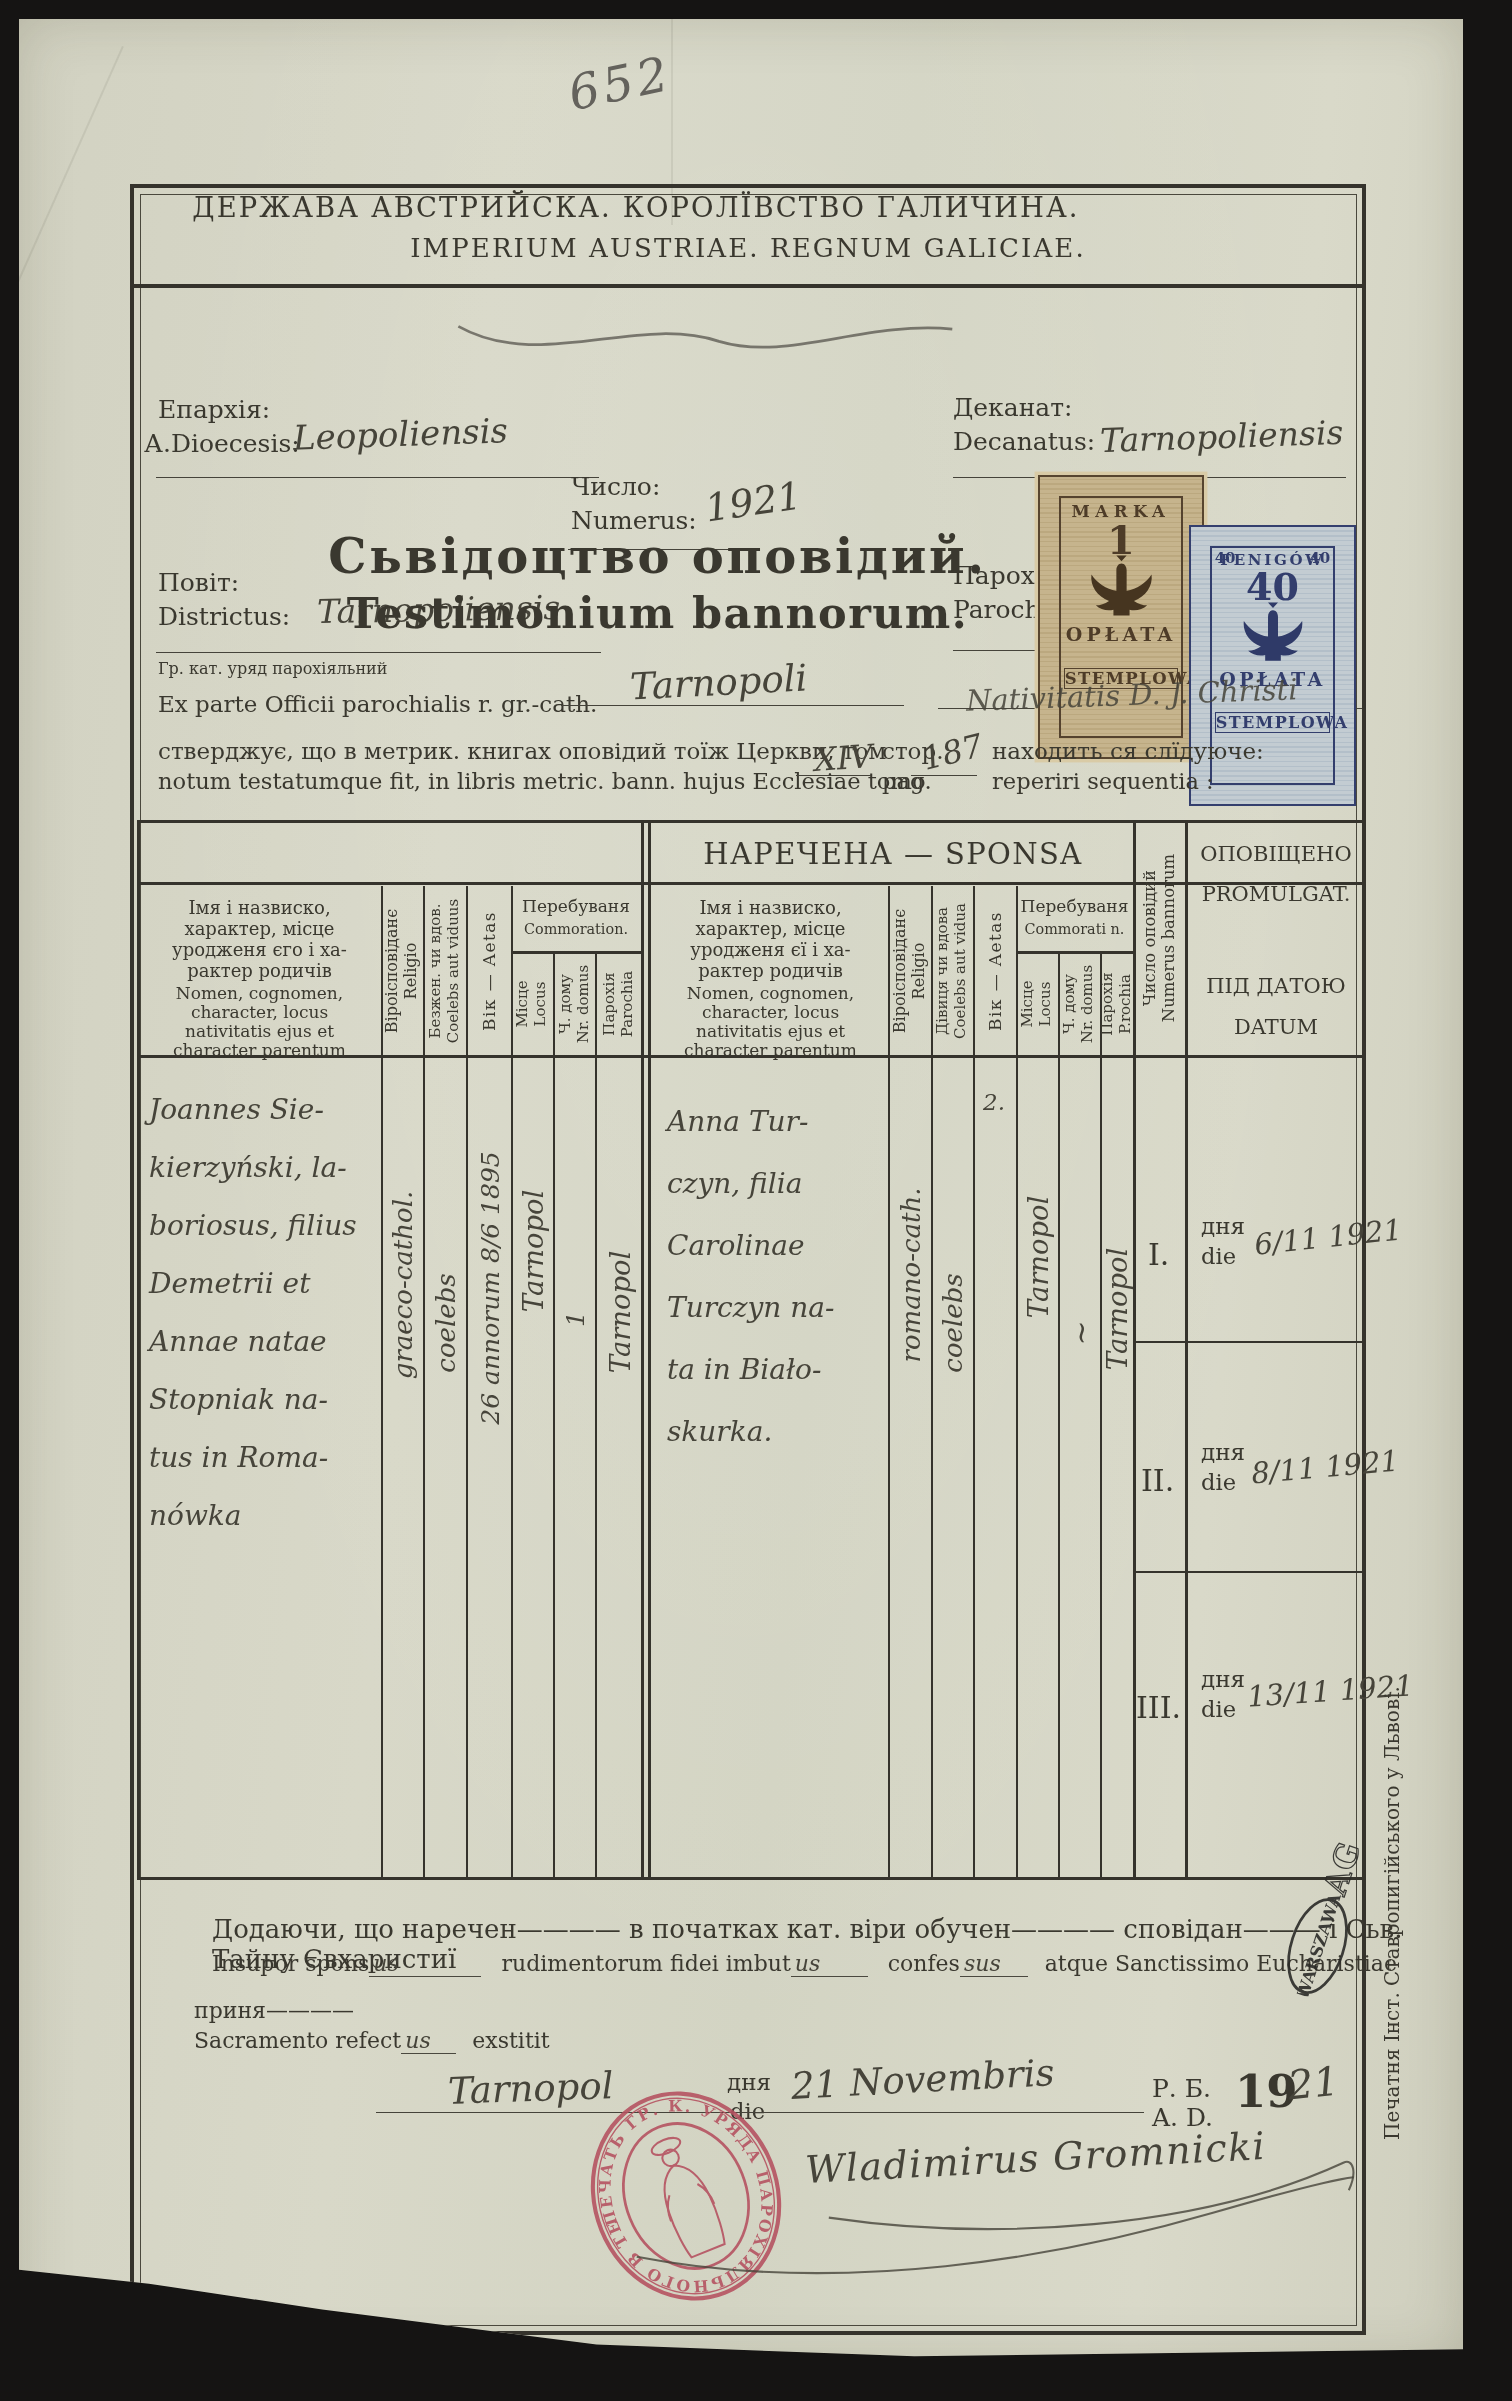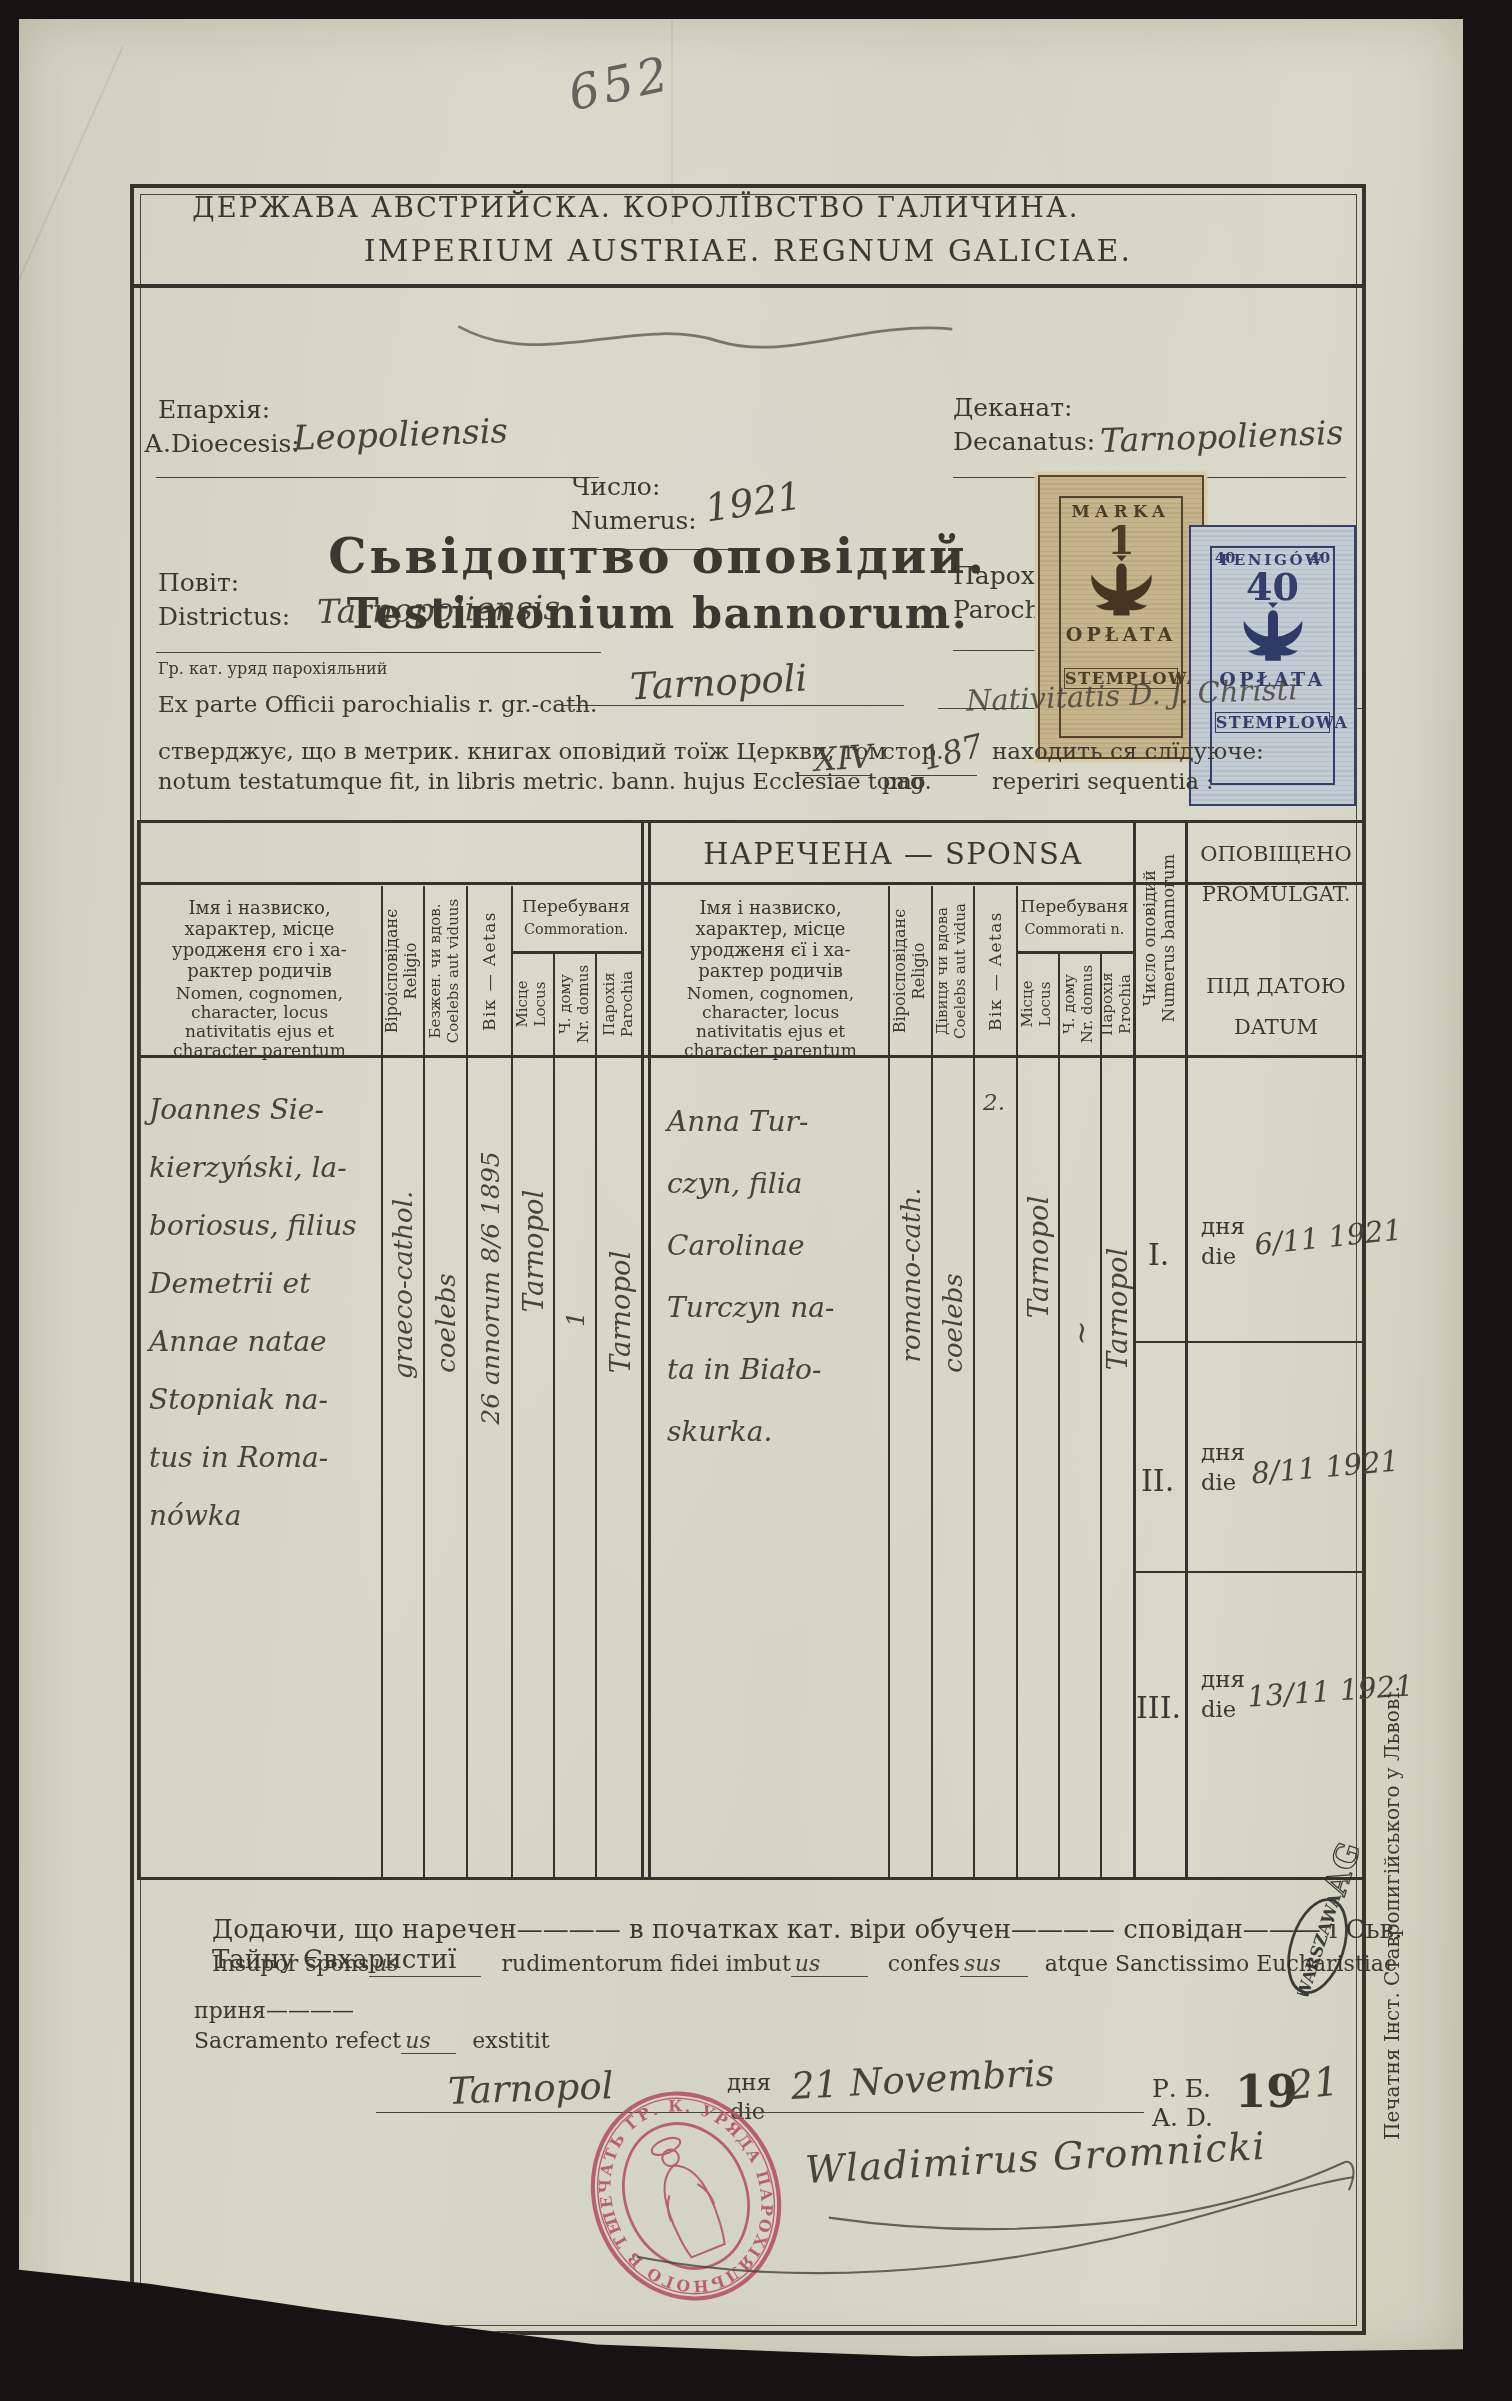--- a/index.html
+++ b/index.html
@@ -42,21 +42,21 @@
 <div id="paper">
 
   <div class="crease" style="left:652px;top:0;width:2.1px;height:206px;"></div>
   <div class="crease" style="left:103px;top:27.4px;width:2.1px;height:274px;transform:rotate(24deg);transform-origin:top left;"></div>
 
   <div class="abs pencil" style="left:549px;top:36px;font-size:48px;transform:rotate(-12deg);letter-spacing:4.1px;">652</div>
 
   <div id="frame"></div>
 
   <div class="abs print center" style="left:111px;top:173px;width:1012px;font-size:27.4px;letter-spacing:2.1px;">ДЕРЖАВА АВСТРИЙСКА. КОРОЛЇВСТВО ГАЛИЧИНА.</div>
-  <div class="abs print center" style="left:111px;top:214px;width:1236px;font-size:30px;letter-spacing:2.1px;">IMPERIUM AUSTRIAE. REGNUM GALICIAE.</div>
+  <div class="abs print center" style="left:111px;top:214px;width:1236px;font-size:26px;letter-spacing:2.1px;">IMPERIUM AUSTRIAE. REGNUM GALICIAE.</div>
   <div class="tline" style="left:115px;top:265px;width:1228px;height:4.1px;"></div>
 
   <div class="abs print" style="left:139px;top:376px;font-size:25px;">Епархія:</div>
   <div class="abs print" style="left:125px;top:410px;font-size:25px;">А.Dioecesis:</div>
   <div class="abs hw" style="left:274px;top:395px;font-size:34px;transform:rotate(-2deg);">Leopoliensis</div>
   <div class="rule" style="left:137px;top:458px;width:443px;"></div>
 
   <div class="abs print" style="left:552px;top:453px;font-size:25px;">Число:</div>
   <div class="abs print" style="left:552px;top:487px;font-size:25px;">Numerus:</div>
   <div class="abs hw" style="left:686px;top:461px;font-size:38px;transform:rotate(-8deg);">1921</div>

